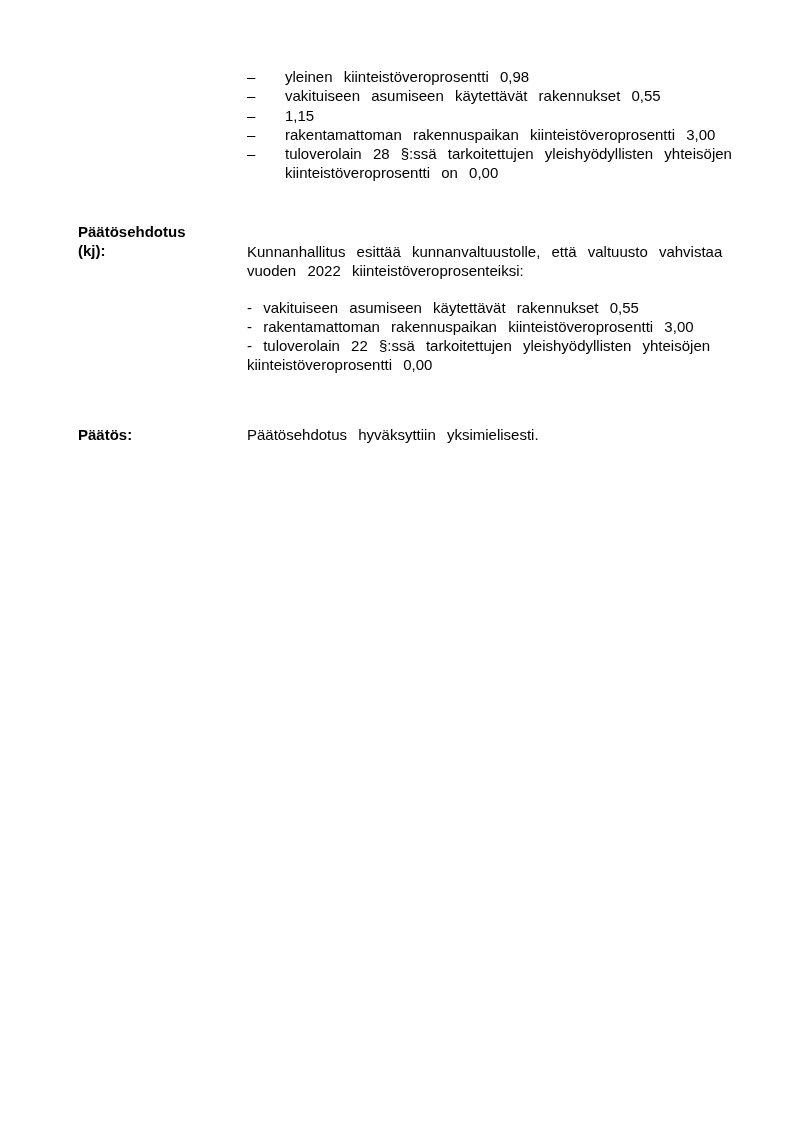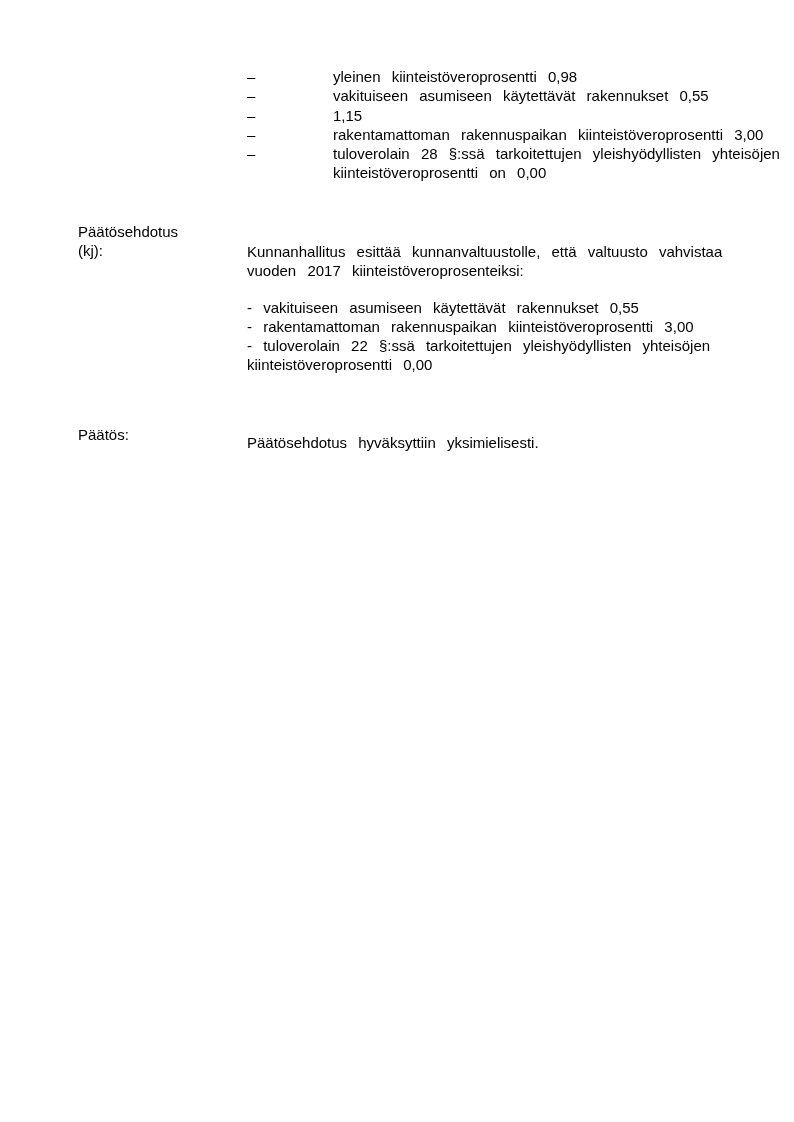--- a/index.html
+++ b/index.html
@@ -9,33 +9,33 @@
     height: 1122px;
     background: #ffffff;
     color: #000000;
     font-family: "Liberation Sans", "DejaVu Sans", sans-serif;
     font-size: 15px;
     line-height: 19.3px;
     overflow: hidden;
   }
   .doc-line { white-space: pre; word-spacing: 7px; }
   .doc-line.ws5 { word-spacing: 5px; }
-  .label-col .doc-line { word-spacing: 0; }
+  .label-col .doc-line { word-spacing: 0; font-weight: bold; }
 
   .resolution-list { position: absolute; left: 247px; top: 67px; }
   .li { display: flex; }
   .li .bullet { width: 38px; flex: 0 0 38px; word-spacing: 0; }
-  .li .li-text { flex: 1 1 auto; margin-left: 48px; }
+  .li .li-text { flex: 1 1 auto; }
 
   .proposal-label { position: absolute; left: 78px; top: 222px; }
   .proposal-body  { position: absolute; left: 247px; top: 242px; }
   .spacer { height: 17px; }
 
   .decision-label { position: absolute; left: 78px; top: 425px; }
-  .decision-body  { position: absolute; left: 247px; top: 425px; margin-top: 8px; }
+  .decision-body  { position: absolute; left: 247px; top: 425px; }
 </style>
 </head>
 <body>
 
 <div class="page">
 
   <section class="resolution-list" id="resolution-list">
       <div class="li">
         <span class="bullet">–</span>
         <div class="li-text">
@@ -69,21 +69,21 @@
       </div>
     </section>
 
   <div class="proposal-label label-col">
     <div class="doc-line">Päätösehdotus</div>
     <div class="doc-line">(kj):</div>
   </div>
 
   <div class="proposal-body" id="proposal-body">
       <div class="doc-line">Kunnanhallitus esittää kunnanvaltuustolle, että valtuusto vahvistaa</div>
-      <div class="doc-line">vuoden 2017 kiinteistöveroprosenteiksi:</div>
+      <div class="doc-line">vuoden 2022 kiinteistöveroprosenteiksi:</div>
       <div class="spacer"></div>
       <div class="doc-line">- vakituiseen asumiseen käytettävät rakennukset 0,55</div>
       <div class="doc-line">- rakentamattoman rakennuspaikan kiinteistöveroprosentti 3,00</div>
       <div class="doc-line">- tuloverolain 22 §:ssä tarkoitettujen yleishyödyllisten yhteisöjen</div>
       <div class="doc-line">kiinteistöveroprosentti 0,00</div>
     </div>
 
   <div class="decision-label label-col">
     <div class="doc-line">Päätös:</div>
   </div>

